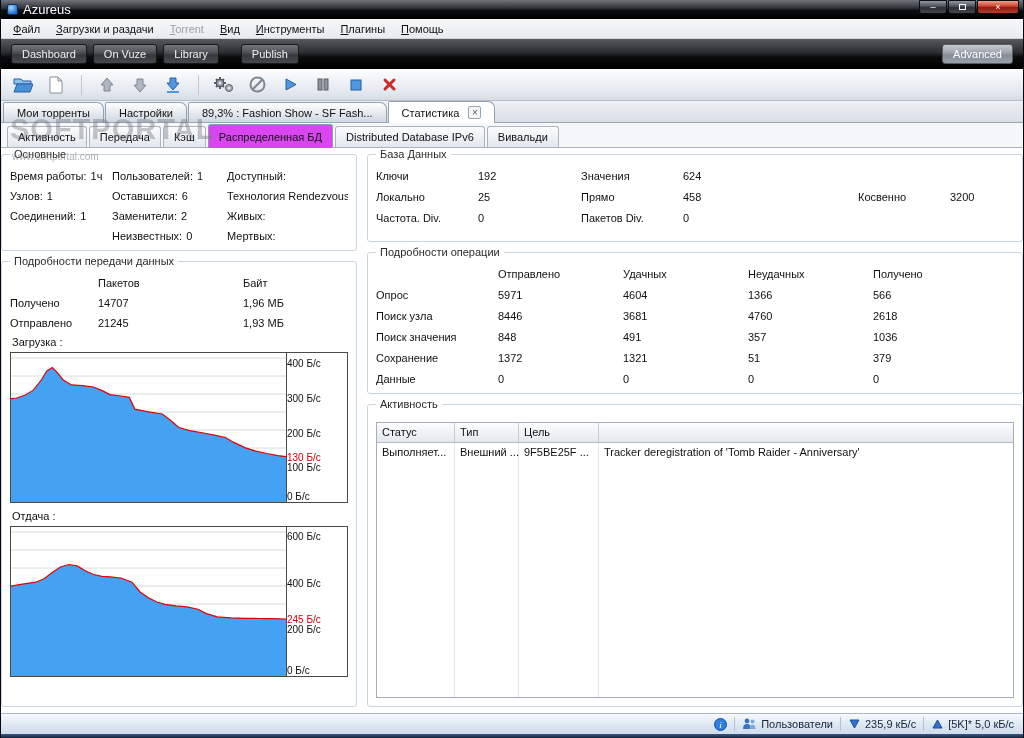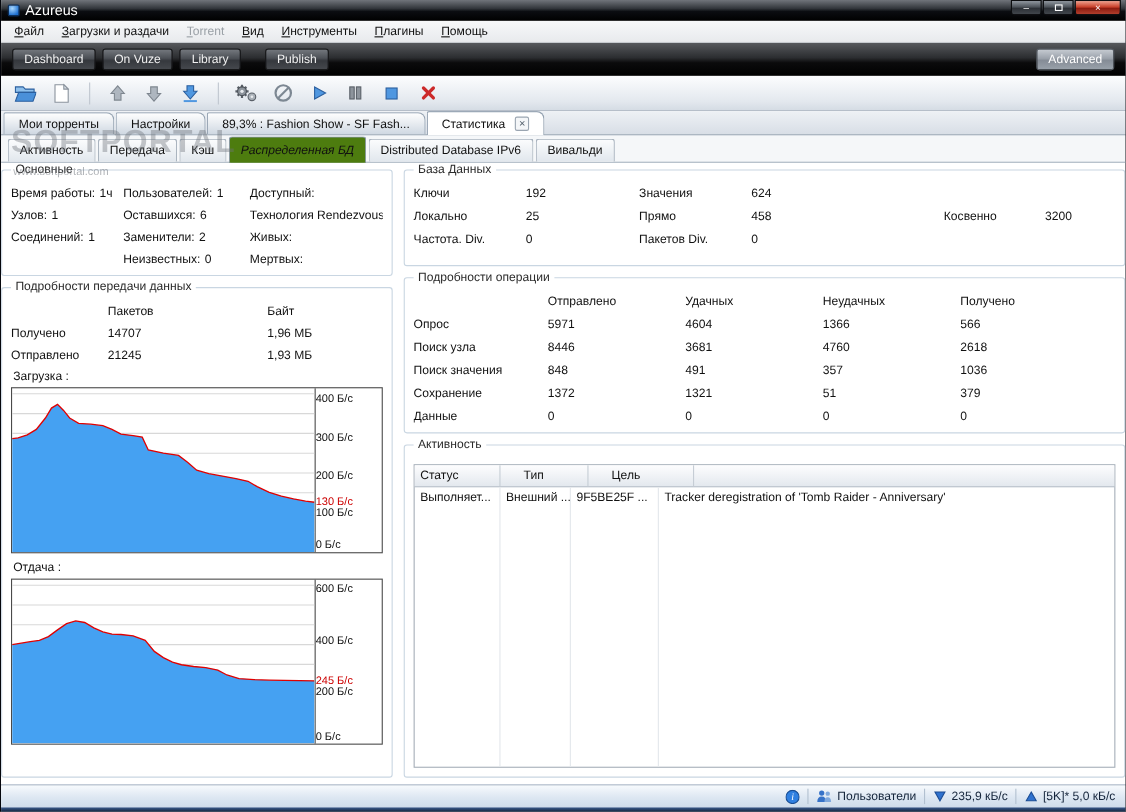--- a/index.html
+++ b/index.html
@@ -49,21 +49,21 @@
   .tab.active { background:#fff; height:22px; margin-bottom:-1px; }
   .tab-close { width:13px; height:13px; margin-left:9px; border:1px solid #9aa5b1; border-radius:2px;
     background:#f4f6f8; color:#55616d; font-size:10px; line-height:11px; text-align:center; }
 
   
   .subtabrow { height:25px; flex:none; display:flex; align-items:flex-end; padding:0 6px;
     background:#f5f7f9; border-bottom:1px solid #a9b5c1; position:relative; z-index:1; }
   .subtab { height:21px; display:flex; align-items:center; padding:0 10px; margin-right:2px; white-space:nowrap;
     border:1px solid #aab4bf; border-bottom:none; border-radius:3px 3px 0 0;
     background:linear-gradient(#fbfcfd,#e1e7ed); }
-  .subtab.active { background:#4d7c0f; height:24px; margin-bottom:-1px; border-color:#8c9aa9;font-style:italic; }
+  .subtab.active { background:#d946ef; height:24px; margin-bottom:-1px; border-color:#8c9aa9; }
 
   
   .watermark { position:absolute; left:9px; top:116px; z-index:6; pointer-events:none;
     font-weight:bold; font-size:29px; letter-spacing:1px; line-height:27px; color:rgba(110,115,122,0.40); }
   .watermark .wm-url { display:block; font-weight:normal; font-size:10px; letter-spacing:0;
     color:rgba(110,115,122,0.55); margin-left:2px; }
 
   
   .content { flex:1; background:#fff; display:flex; padding:6px 0 4px; gap:10px; overflow:hidden; }
   .col-left { width:356px; flex:none; display:flex; flex-direction:column; }
@@ -88,21 +88,21 @@
   .db-pair { width:205px; flex:none; display:flex; white-space:nowrap; }
   .db-pair .lbl { width:102px; flex:none; }
   .db-pair.third { width:auto; margin-left:72px; }
   .db-pair.third .lbl { width:92px; }
 
   .ops-grid { display:grid; grid-template-columns:122px 125px 125px 125px 1fr; row-gap:9px; }
   .ops-grid span { white-space:nowrap; overflow:hidden; }
 
   .act-table { border:1px solid #a5aeb8; flex:1; display:flex; flex-direction:column; margin-top:2px; min-height:0; }
   .act-header { display:flex; flex:none; height:20px; background:linear-gradient(#fdfdfe,#e3e8ee);
-    border-bottom:1px solid #b3bcc6;gap:16px; }
+    border-bottom:1px solid #b3bcc6; }
   .act-hcell { padding:3px 5px; border-right:1px solid #c6cdd5; white-space:nowrap; overflow:hidden; }
   .act-body { flex:1; position:relative; overflow:hidden; }
   .act-vline { position:absolute; top:0; bottom:0; width:1px; background:#e3e7eb; }
   .act-row { display:flex; height:20px; position:relative; }
   .act-cell { padding:3px 5px; white-space:nowrap; overflow:hidden; }
 
   
   .statusbar { height:21px; flex:none; display:flex; align-items:center; justify-content:flex-end; gap:7px;
     padding:0 9px; background:linear-gradient(#f7fafd,#dde7f2 55%,#cfdcea); border-top:1px solid #a8b6c6; color:#14243a; }
   .sb-sep { width:1px; height:14px; background:#b2c0d0; }

